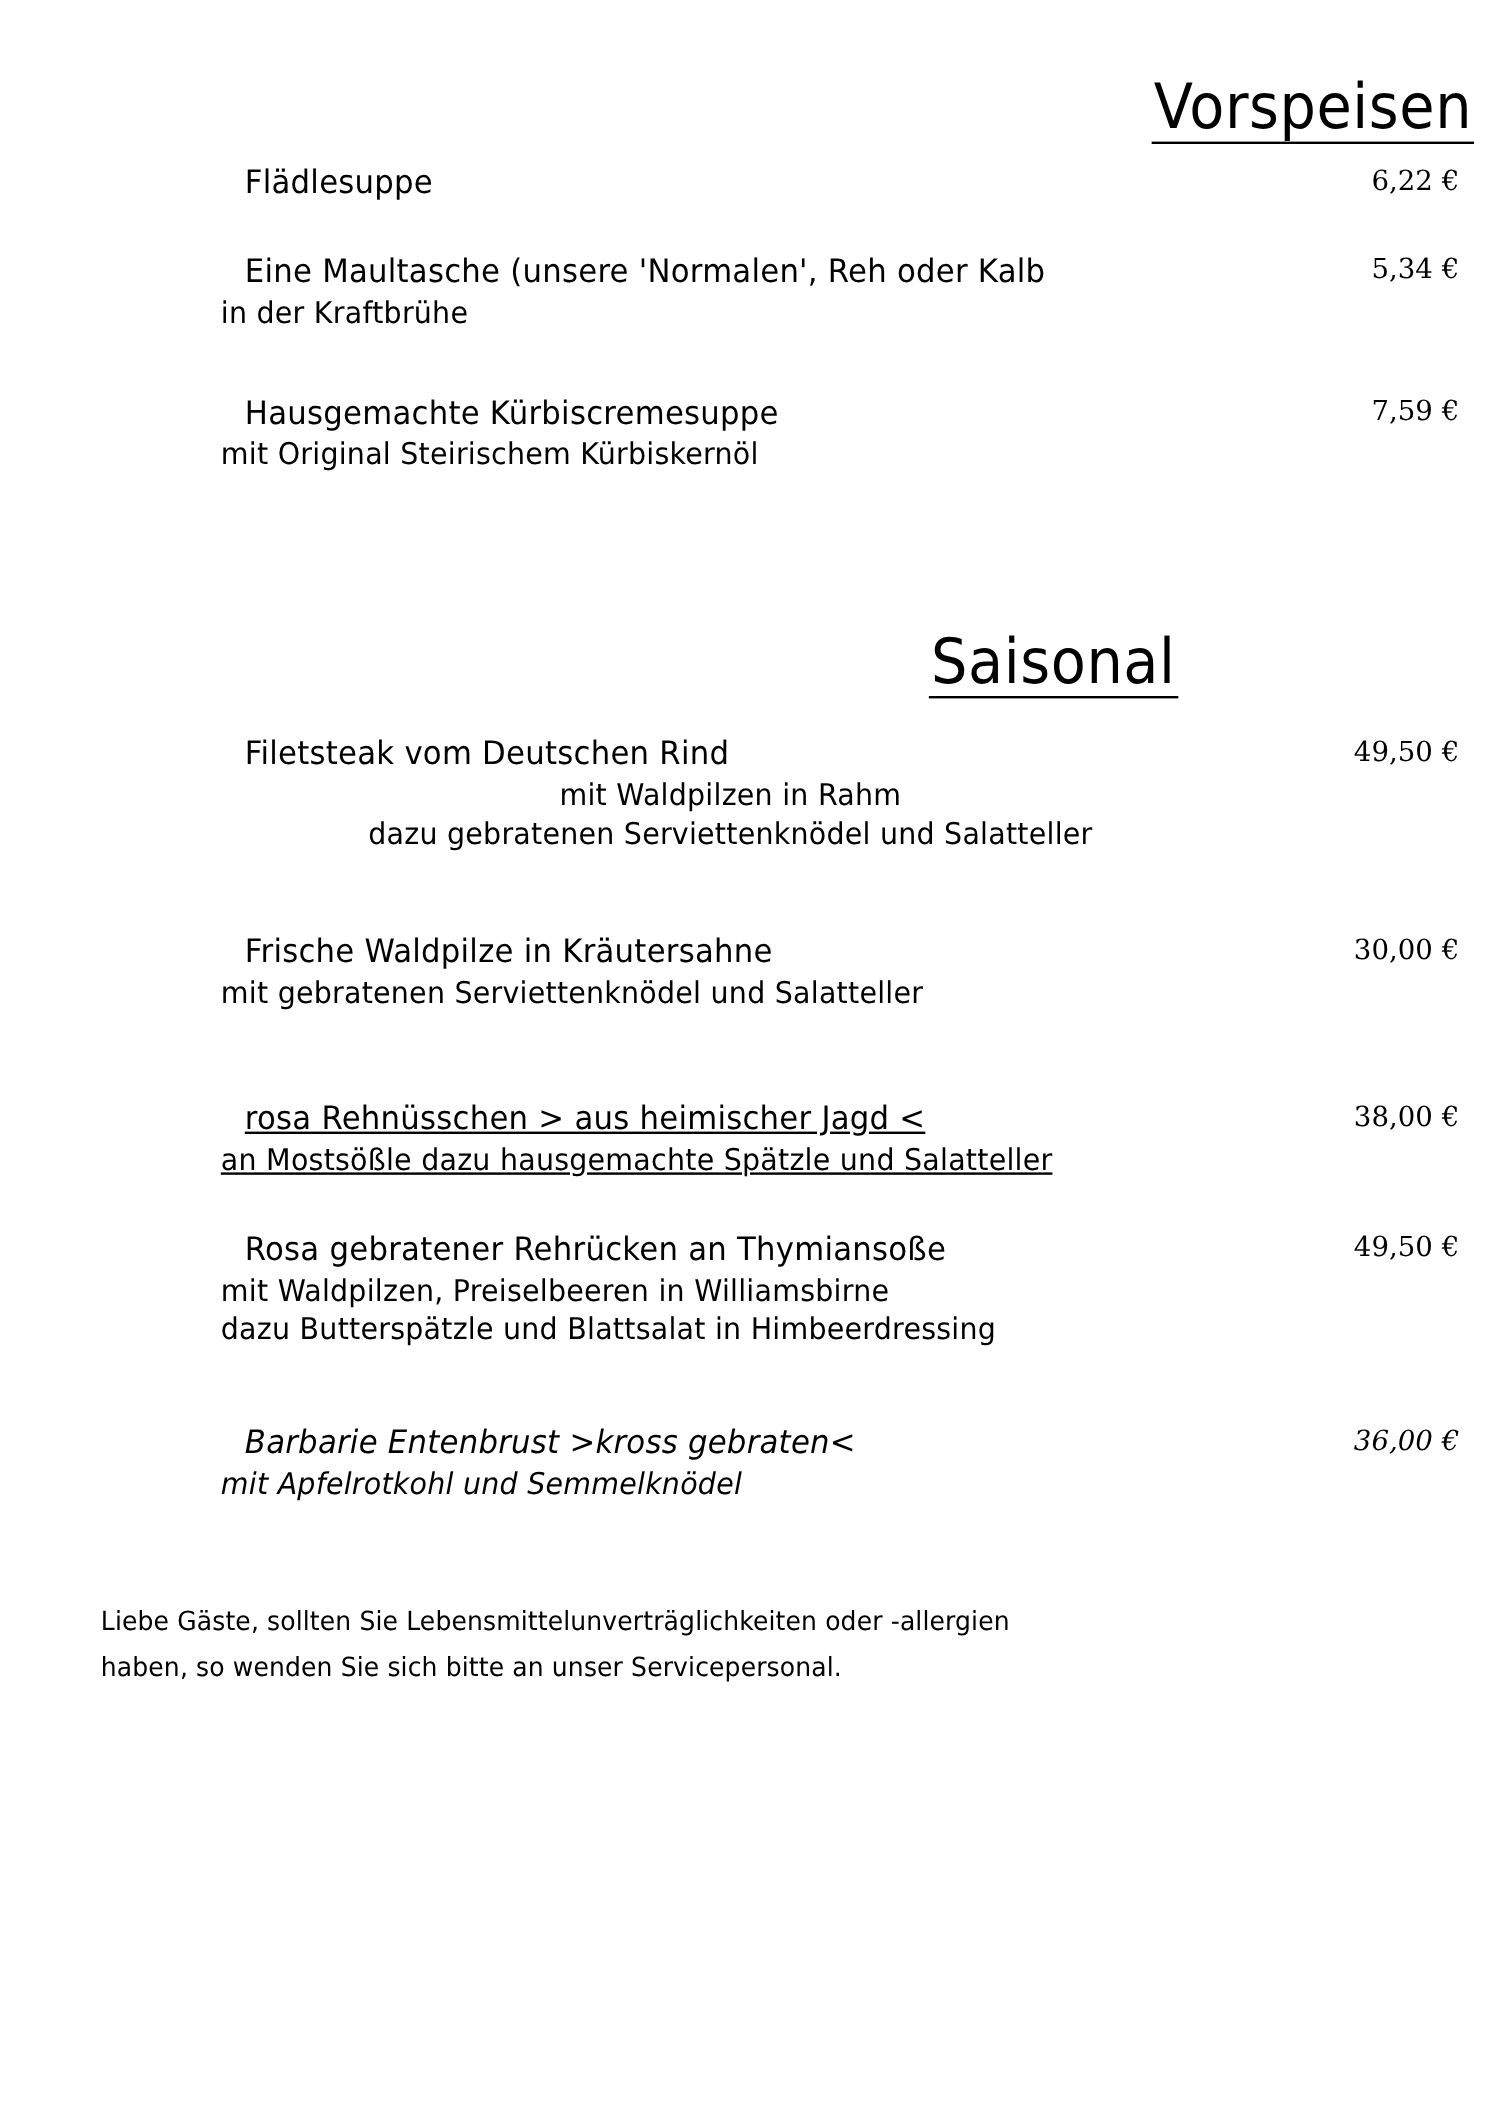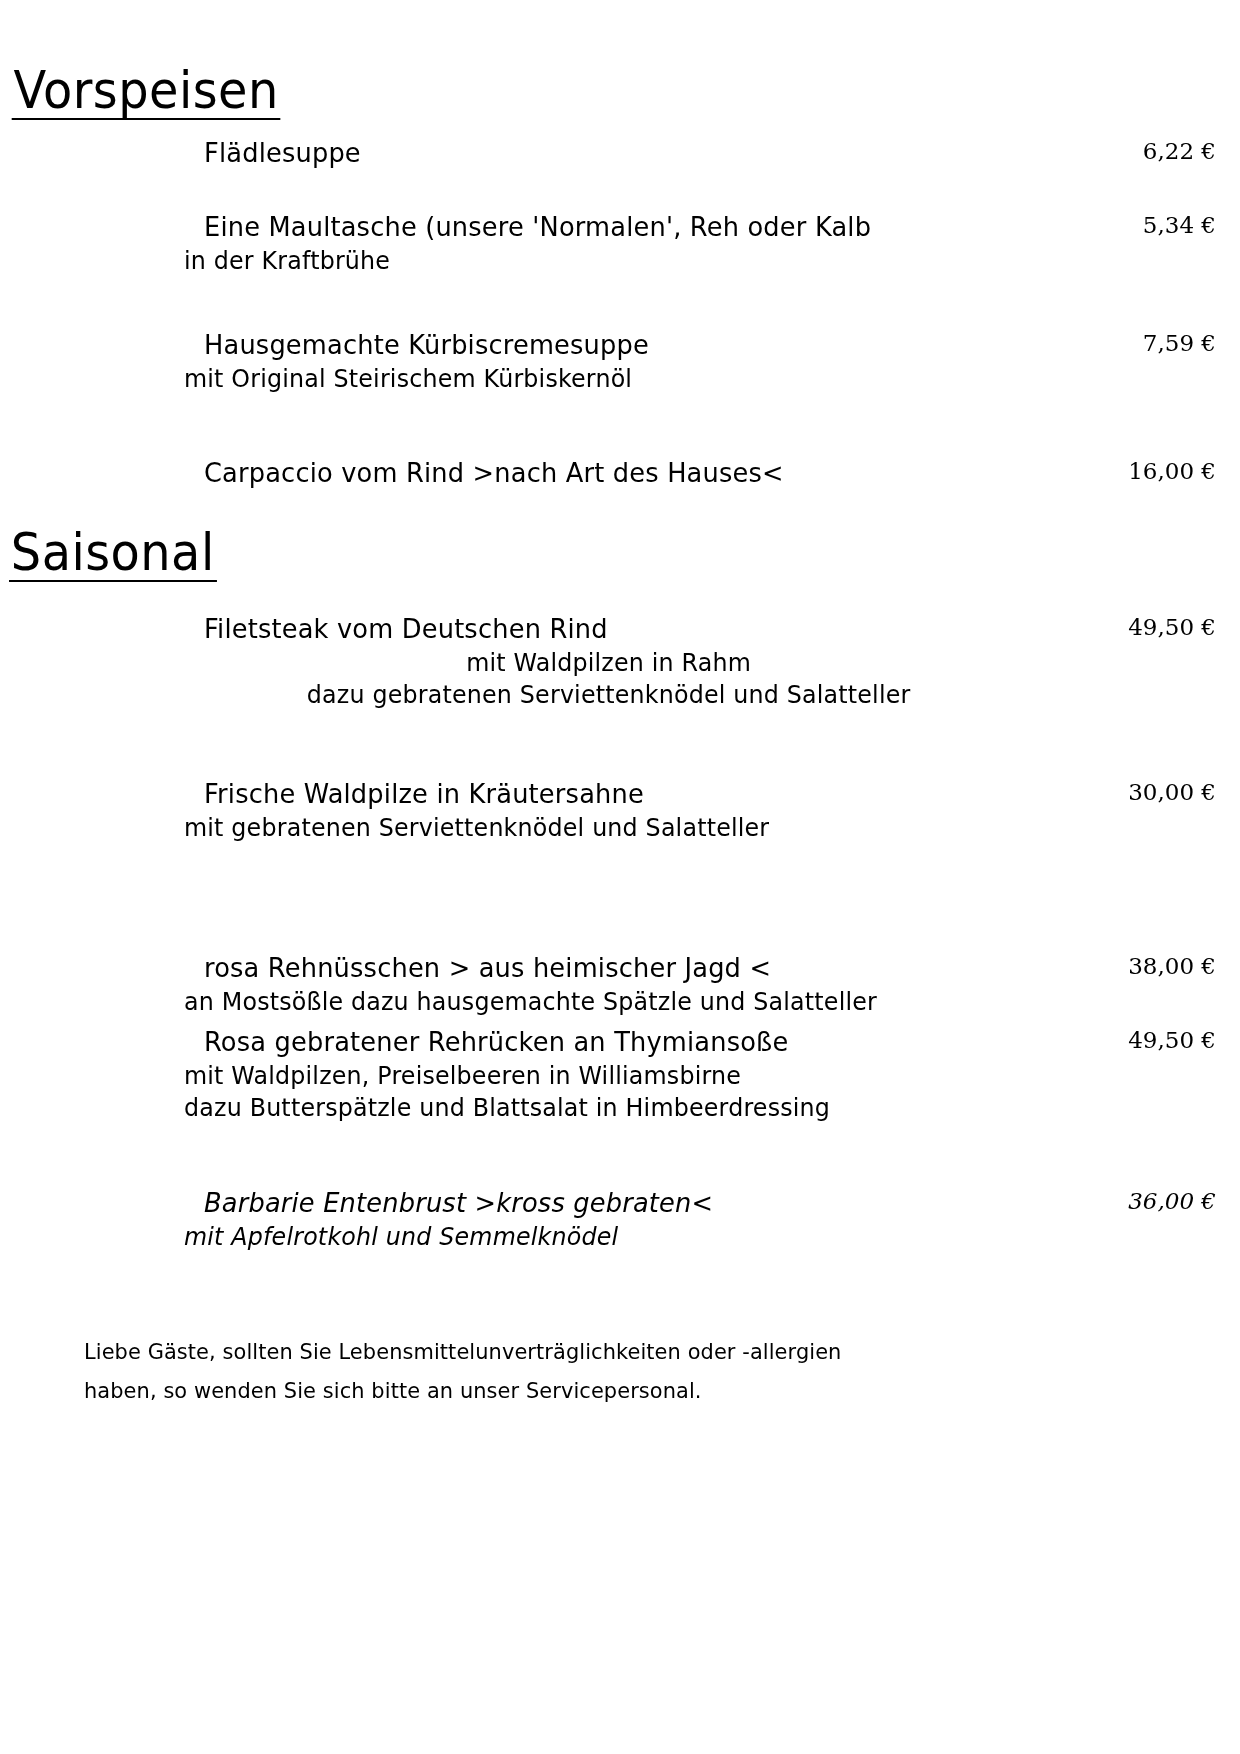--- a/index.html
+++ b/index.html
@@ -14,21 +14,21 @@
     height: 1754px;
     background: #ffffff;
     color: #000000;
     font-family: "Liberation Sans", "DejaVu Sans", sans-serif;
     overflow: hidden;
     box-sizing: border-box;
   }
 
   
   .section-heading {
-    text-align: left;
+    text-align: right;
     font-family: "DejaVu Sans", "Liberation Sans", sans-serif;
     font-size: 52px;
     font-weight: 400;
     letter-spacing: 0.5px;
     line-height: 1.0;
     margin: 0;
     padding: 0;
   }
   .section-heading .underlined {
     display: inline-block;
@@ -123,26 +123,20 @@
   </div>
 
   <div class="abs item" style="left:168px; top:328px; width:1060px;">
     <div class="item-title-row">
       <span class="item-name">Hausgemachte Kürbiscremesuppe</span>
     </div>
     <div class="item-desc">mit Original Steirischem Kürbiskernöl</div>
     <span class="item-price">7,59 €</span>
   </div>
 
-  <div class="abs item" style="left:168px; top:456px; width:1060px;">
-    <div class="item-title-row">
-      <span class="item-name">Carpaccio vom Rind  &gt;nach Art des Hauses&lt;</span>
-    </div>
-    <span class="item-price">16,00 €</span>
-  </div>
 
   <div class="abs" style="left:0; top:526px; width:990px;">
     <div class="section-heading">
       <span class="underlined">Saisonal</span>
     </div>
   </div>
 
   <div class="abs item" style="left:168px; top:612px; width:1060px;text-align:center;">
     <div class="item-title-row">
       <span class="item-name">Filetsteak vom Deutschen Rind</span>
@@ -153,21 +147,21 @@
   </div>
 
   <div class="abs item" style="left:168px; top:777px; width:1060px;">
     <div class="item-title-row">
       <span class="item-name">Frische Waldpilze in Kräutersahne</span>
     </div>
     <div class="item-desc">mit gebratenen Serviettenknödel und Salatteller</div>
     <span class="item-price">30,00 €</span>
   </div>
 
-  <div class="abs item" style="left:168px; top:951px; width:1060px;">
+  <div class="abs item" style="left:168px; top:916px; width:1060px;text-decoration:underline;">
     <div class="item-title-row">
       <span class="item-name">rosa Rehnüsschen &gt; aus heimischer Jagd &lt;</span>
     </div>
     <div class="item-desc">an Mostsößle dazu hausgemachte Spätzle und Salatteller</div>
     <span class="item-price">38,00 €</span>
   </div>
 
   <div class="abs item" style="left:168px; top:1025px; width:1060px;">
     <div class="item-title-row">
       <span class="item-name">Rosa gebratener Rehrücken an Thymiansoße</span>

